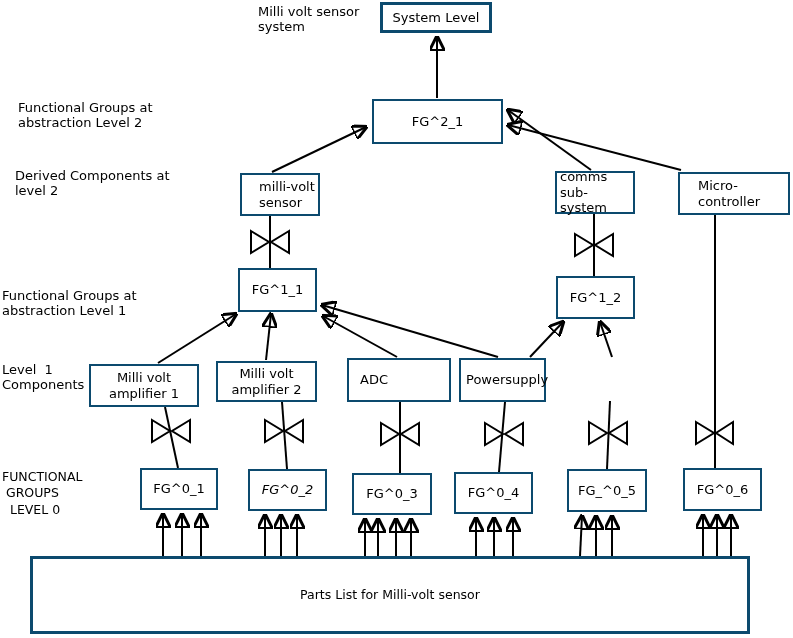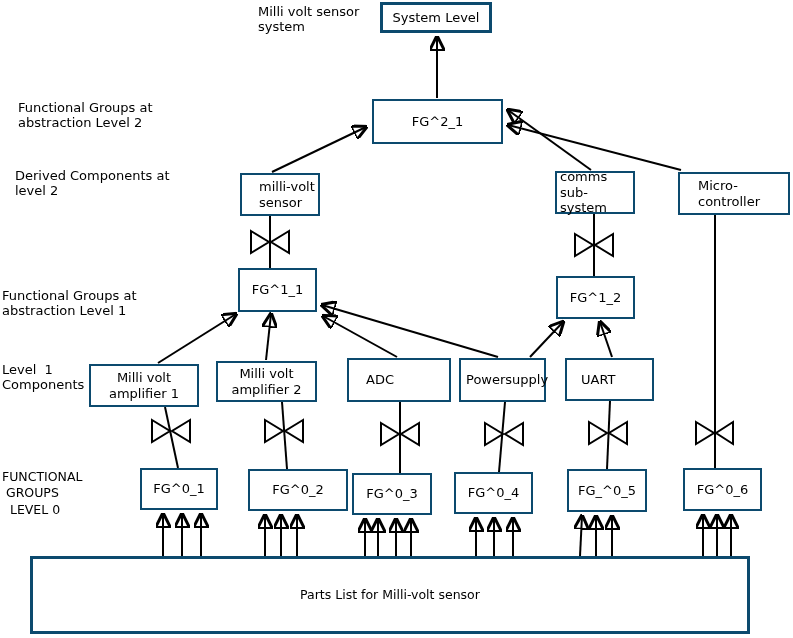--- a/index.html
+++ b/index.html
@@ -123,26 +123,25 @@
   <div class="box left" style="left:678px;top:172px;width:112px;height:43px;padding-left:18px;">Micro-
 controller</div>
 
   <div class="box" style="left:238px;top:268px;width:79px;height:44px;">FG^1_1</div>
   <div class="box" style="left:556px;top:276px;width:79px;height:43px;">FG^1_2</div>
 
   <div class="box" style="left:89px;top:364px;width:110px;height:43px;">Milli volt
 amplifier 1</div>
   <div class="box" style="left:216px;top:361px;width:101px;height:41px;">Milli volt
 amplifier 2</div>
-  <div class="box left" style="left:347px;top:358px;width:104px;height:44px;padding-left:17px;">ADC</div>
+  <div class="box left" style="left:347px;top:358px;width:104px;height:44px;padding-left:11px;">ADC</div>
   <div class="box left" style="left:459px;top:358px;width:87px;height:44px;padding-left:5px;">Powersupply</div>
-  <div class="box left" style="left:565px;top:358px;width:89px;height:43px;padding-left:14px;">UART</div>
 
   <div class="box" style="left:140px;top:468px;width:78px;height:42px;">FG^0_1</div>
-  <div class="box" style="left:248px;top:469px;width:100px;height:42px;">FG^0_2</div>
+  <div class="box" style="left:248px;top:469px;width:79px;height:42px;font-style:italic;">FG^0_2</div>
   <div class="box" style="left:352px;top:473px;width:80px;height:42px;">FG^0_3</div>
   <div class="box" style="left:454px;top:472px;width:79px;height:42px;">FG^0_4</div>
   <div class="box" style="left:567px;top:469px;width:80px;height:43px;">FG_^0_5</div>
   <div class="box" style="left:683px;top:468px;width:79px;height:43px;">FG^0_6</div>
 
   <div class="box thick" style="left:30px;top:556px;width:720px;height:78px;font-size:12.5px;">Parts List for Milli-volt sensor</div>
 
 </div>
 
 </body></html>

